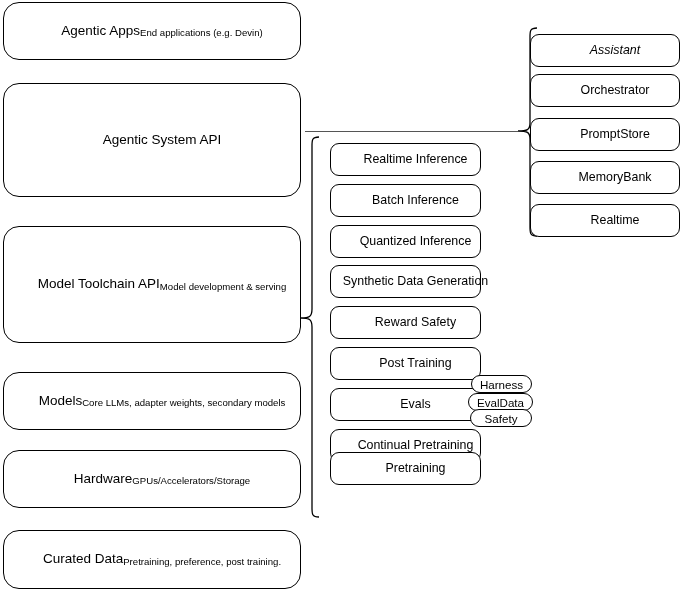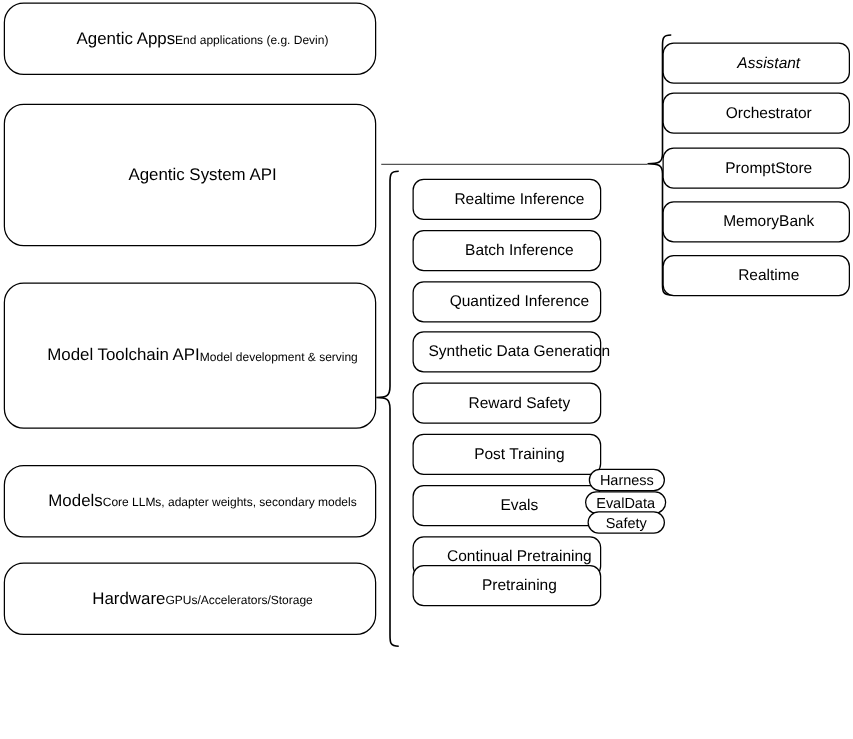--- a/index.html
+++ b/index.html
@@ -128,20 +128,24 @@
   <div class="box layer-box" style="top:372px; height:58px;">
     <div class="title">Models</div>
     <div class="subtitle">Core LLMs, adapter weights, secondary models</div>
   </div>
 
   <div class="box layer-box" style="top:450px; height:58px;">
     <div class="title">Hardware</div>
     <div class="subtitle">GPUs/Accelerators/Storage</div>
   </div>
 
+  <div class="box layer-box" style="top:530px; height:59px;">
+    <div class="title">Curated Data</div>
+    <div class="subtitle">Pretraining, preference, post training.</div>
+  </div>
 
   <div class="hline" style="left:305px; top:131px; width:213px;"></div>
 
   <svg class="bracket" style="left:300px; top:136px;" width="22" height="384" viewBox="0 0 22 384">
     <path d="M 19 1
              C 12 1, 12 4, 12 10
              L 12 173
              C 12 181, 9 182, 1 182
              C 9 182, 12 183, 12 191
              L 12 372

